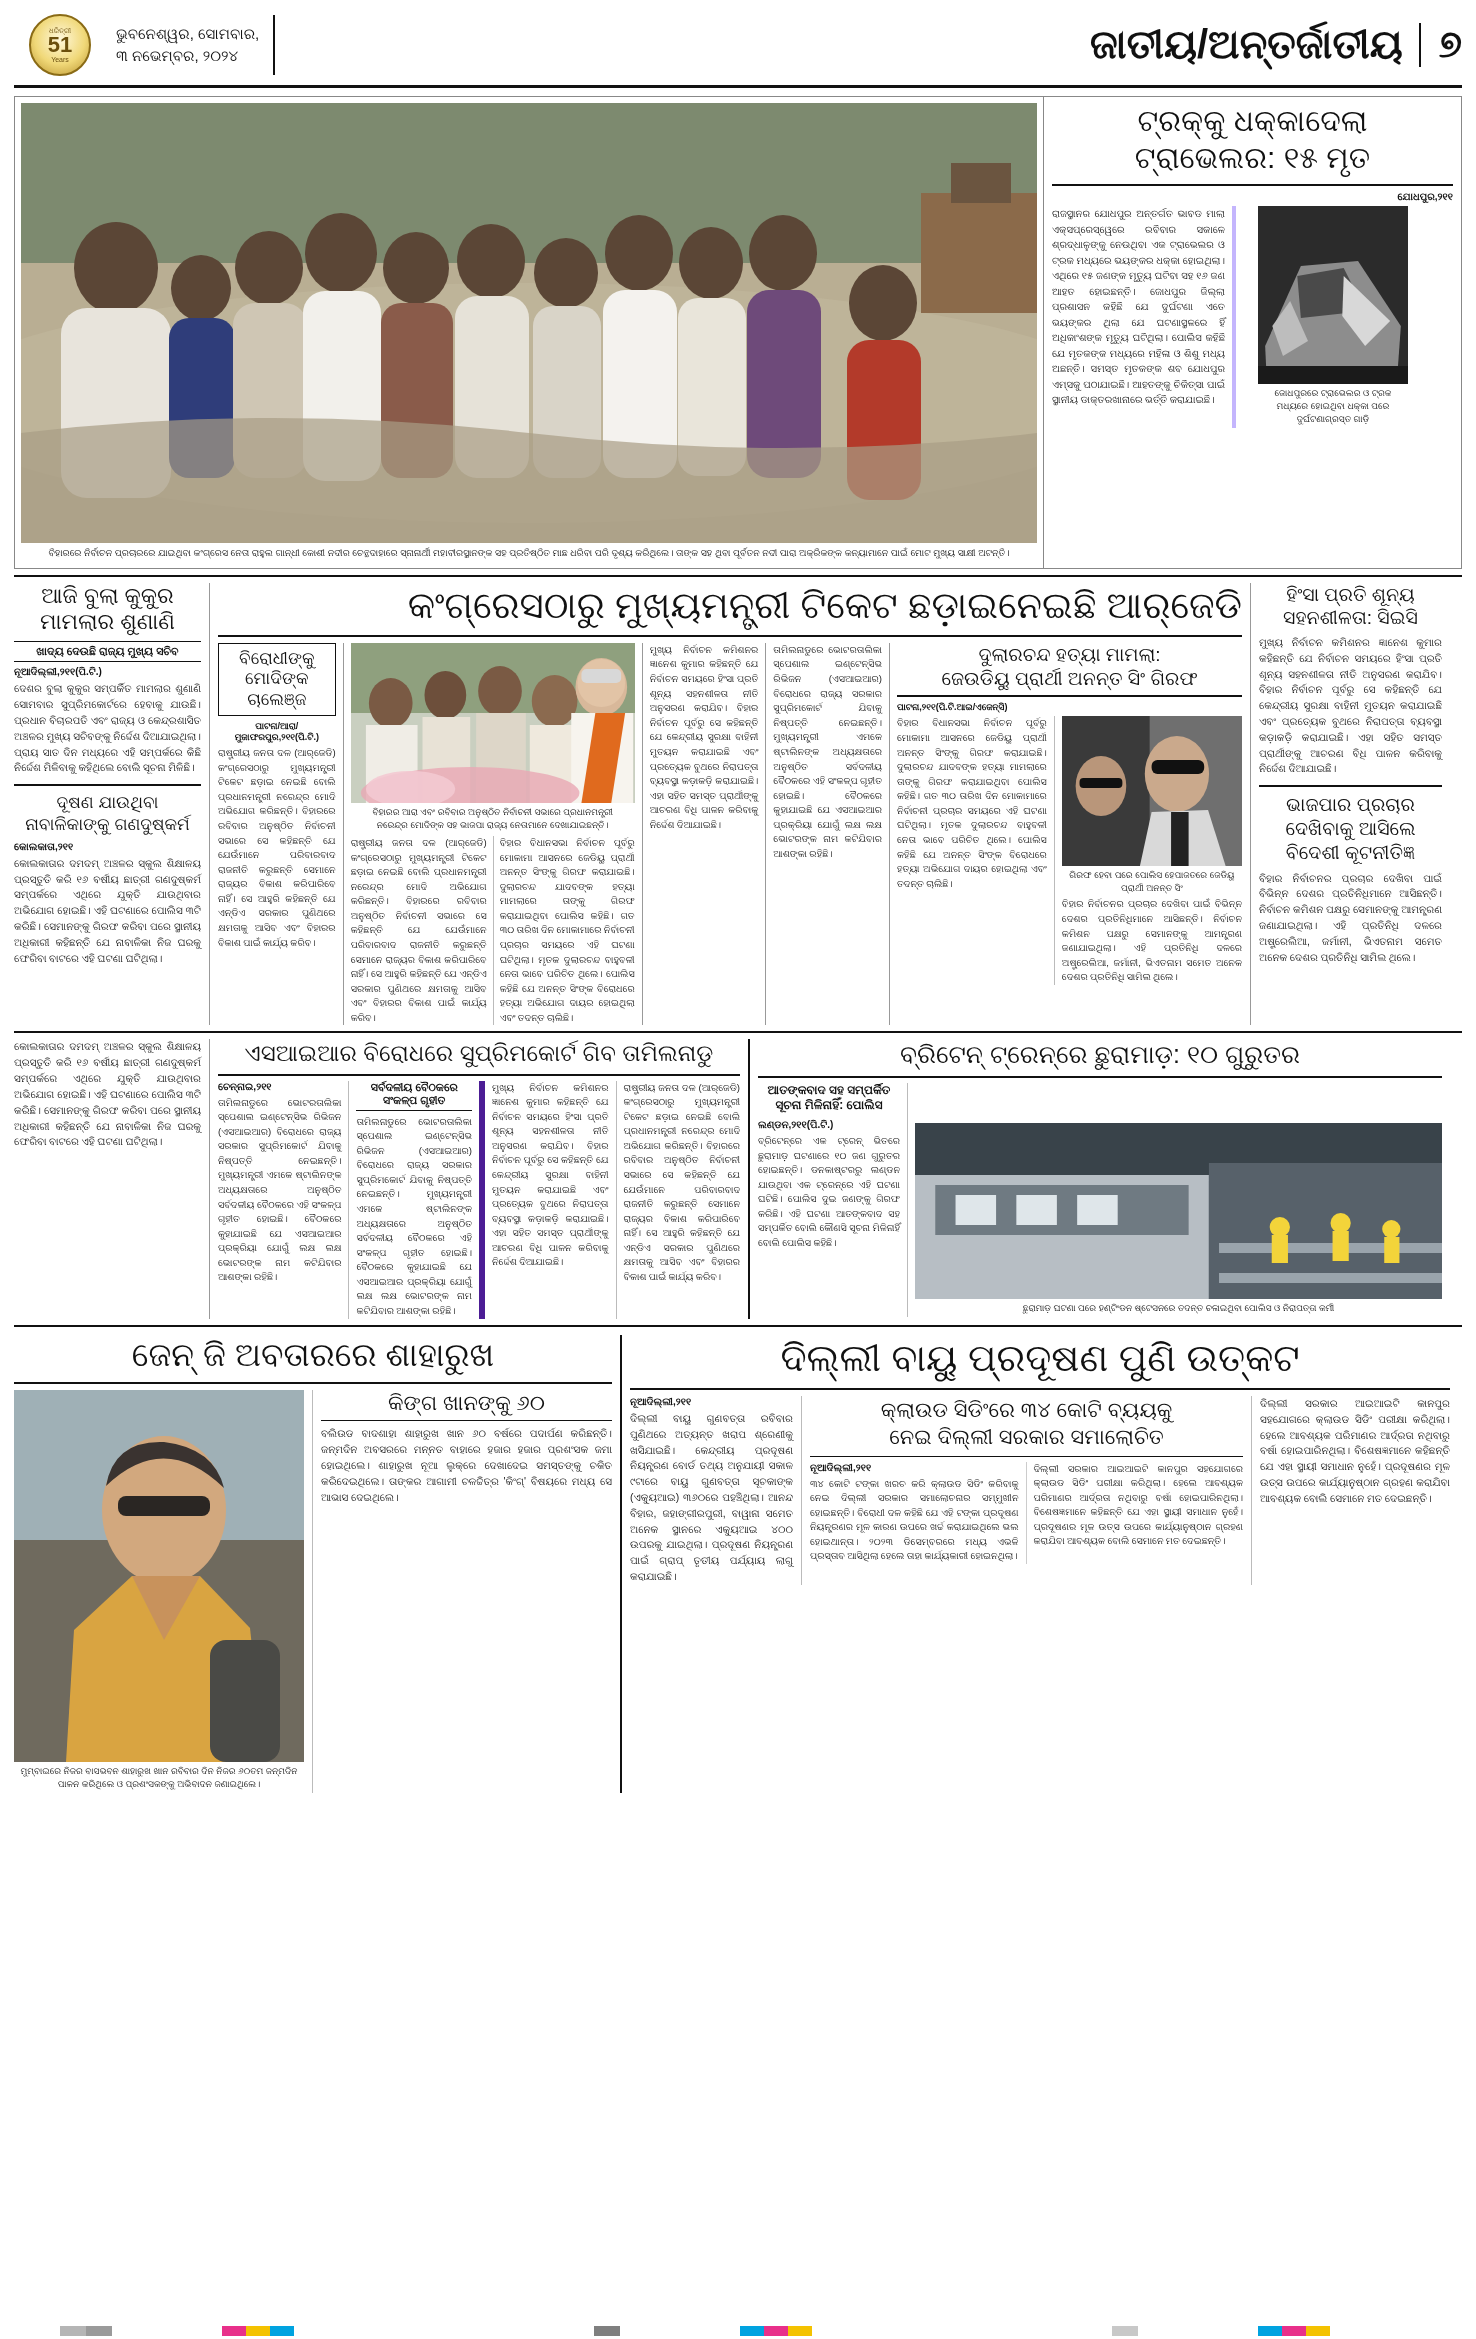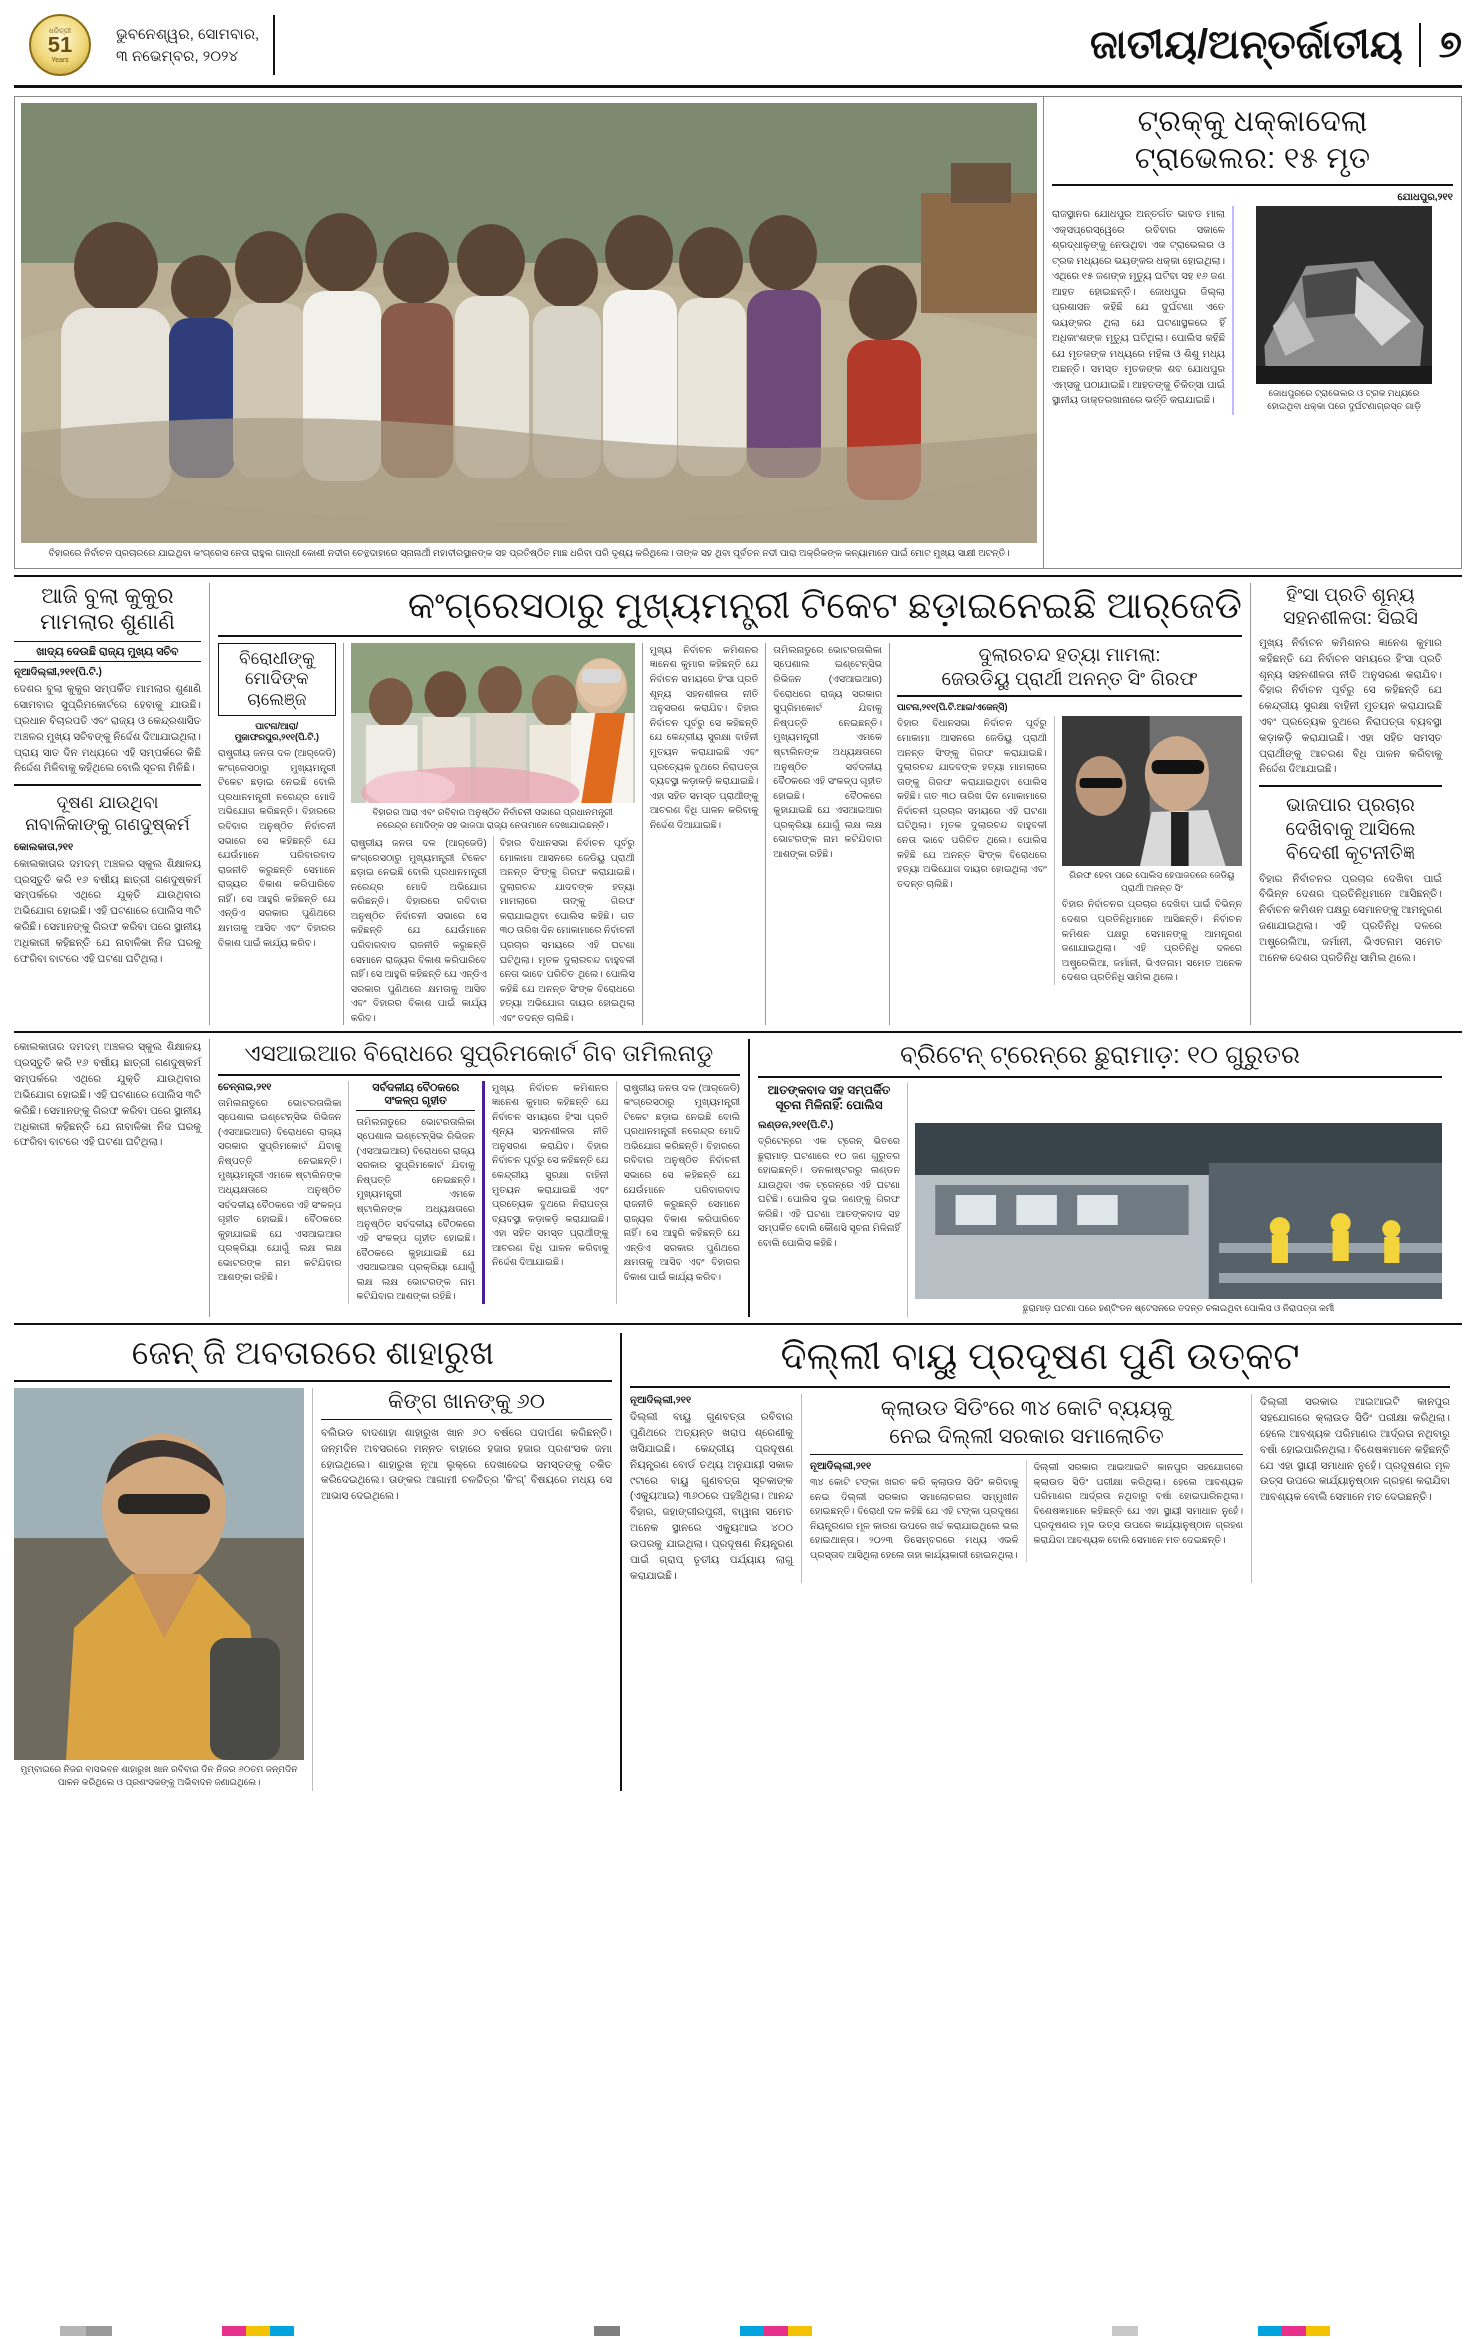--- a/index.html
+++ b/index.html
@@ -161,21 +161,21 @@
     <div style="width:418px; border:1px solid #888; border-left:none; padding:6px 8px;">
       <div class="hl" style="font-size:30px; text-align:center; border-bottom:2px solid #111; padding-bottom:8px;">
         <div>ଟ୍ରକ୍‌କୁ ଧକ୍କାଦେଲା</div>
         <div>ଟ୍ରାଭେଲର: ୧୫ ମୃତ</div>
       </div>
       <div class="dateline" style="text-align:right; margin-top:5px;">ଯୋଧପୁର,୨୧୧</div>
       <div class="row" style="margin-top:2px;">
         <div style="width:180px; padding-right:7px;">
           <div class="body-text" style="font-size:10px; line-height:1.55;">ରାଜସ୍ଥାନର ଯୋଧପୁର ଅନ୍ତର୍ଗତ ଭାବଡ ମାଲା ଏକ୍ସପ୍ରେସ୍‌ୱେରେ ରବିବାର ସକାଳେ ଶ୍ରଦ୍ଧାଳୁଙ୍କୁ ନେଉଥିବା ଏକ ଟ୍ରାଭେଲର ଓ ଟ୍ରକ ମଧ୍ୟରେ ଭୟଙ୍କର ଧକ୍କା ହୋଇଥିଲା। ଏଥିରେ ୧୫ ଜଣଙ୍କ ମୃତ୍ୟୁ ଘଟିବା ସହ ୧୬ ଜଣ ଆହତ ହୋଇଛନ୍ତି। ଜୋଧପୁର ଜିଲ୍ଲା ପ୍ରଶାସନ କହିଛି ଯେ ଦୁର୍ଘଟଣା ଏତେ ଭୟଙ୍କର ଥିଲା ଯେ ଘଟଣାସ୍ଥଳରେ ହିଁ ଅଧିକାଂଶଙ୍କ ମୃତ୍ୟୁ ଘଟିଥିଲା। ପୋଲିସ କହିଛି ଯେ ମୃତକଙ୍କ ମଧ୍ୟରେ ମହିଳା ଓ ଶିଶୁ ମଧ୍ୟ ଅଛନ୍ତି। ସମସ୍ତ ମୃତକଙ୍କ ଶବ ଯୋଧପୁର ଏମ୍ସକୁ ପଠାଯାଇଛି। ଆହତଙ୍କୁ ଚିକିତ୍ସା ପାଇଁ ସ୍ଥାନୀୟ ଡାକ୍ତରଖାନାରେ ଭର୍ତ୍ତି କରାଯାଇଛି।</div>
         </div>
-        <div style="width:200px; border-left:2px solid #c4b5fd; padding-left:22px;">
+        <div style="width:176px; border-left:4px solid #c4b5fd; padding-left:22px;">
           <div class="photo photo-wreck" style="height:178px;">
             <svg width="100%" height="100%" viewBox="0 0 210 178" preserveAspectRatio="none">
               <rect width="210" height="178" fill="#2b2b2b"></rect>
               <polygon points="10,140 60,60 140,55 200,120 195,170 12,170" fill="#8d8d8d"></polygon>
               <polygon points="55,70 120,62 150,105 60,112" fill="#4a4a4a"></polygon>
               <polygon points="120,70 185,115 150,140 118,110" fill="#d8d8d8"></polygon>
               <rect x="0" y="160" width="210" height="18" fill="#1a1a1a"></rect>
               <polygon points="20,120 45,95 70,135 35,150" fill="#bdbdbd"></polygon>
             </svg>
           </div>
@@ -317,21 +317,21 @@
       <div class="body-text">କୋଲକାତାର ଦମଦମ୍ ଅଞ୍ଚଳର ସ୍କୁଲ ଶିକ୍ଷାଳୟ ପ୍ରସ୍ତୁତି କରି ୧୬ ବର୍ଷୀୟ ଛାତ୍ରୀ ଗଣଦୁଷ୍କର୍ମ ସମ୍ପର୍କରେ ଏଥିରେ ଯୁକ୍ତି ଯାଉଥିବାର ଅଭିଯୋଗ ହୋଇଛି। ଏହି ଘଟଣାରେ ପୋଲିସ ୩ଟି କରିଛି। ସେମାନଙ୍କୁ ଗିରଫ କରିବା ପରେ ସ୍ଥାନୀୟ ଅଧିକାରୀ କହିଛନ୍ତି ଯେ ନାବାଳିକା ନିଜ ଘରକୁ ଫେରିବା ବାଟରେ ଏହି ଘଟଣା ଘଟିଥିଲା।</div>
     </div>
 
     <div style="width:540px; padding:0 8px; border-right:2px solid #111;">
       <div class="hl" style="font-size:23px; text-align:center; border-bottom:2px solid #111; padding-bottom:6px;">ଏସଆଇଆର ବିରୋଧରେ ସୁପ୍ରିମକୋର୍ଟ ଗିବ ତାମିଲନାଡୁ</div>
       <div class="row" style="margin-top:5px;">
         <div style="width:132px; padding-right:7px; border-right:1px solid #bbb;">
           <div class="dateline">ଚେନ୍ନାଇ,୨୧୧</div>
           <div class="body-text" style="font-size:9.6px;">ତାମିଲନାଡୁରେ ଭୋଟରତାଲିକା ସ୍ପେଶାଲ ଇଣ୍ଟେନ୍‌ସିଭ ରିଭିଜନ (ଏସଆଇଆର) ବିରୋଧରେ ରାଜ୍ୟ ସରକାର ସୁପ୍ରିମକୋର୍ଟ ଯିବାକୁ ନିଷ୍ପତ୍ତି ନେଇଛନ୍ତି। ମୁଖ୍ୟମନ୍ତ୍ରୀ ଏମକେ ଷ୍ଟାଲିନଙ୍କ ଅଧ୍ୟକ୍ଷତାରେ ଅନୁଷ୍ଠିତ ସର୍ବଦଳୀୟ ବୈଠକରେ ଏହି ସଂକଳ୍ପ ଗୃହୀତ ହୋଇଛି। ବୈଠକରେ କୁହାଯାଇଛି ଯେ ଏସଆଇଆର ପ୍ରକ୍ରିୟା ଯୋଗୁଁ ଲକ୍ଷ ଲକ୍ଷ ଭୋଟରଙ୍କ ନାମ କଟିଯିବାର ଆଶଙ୍କା ରହିଛି।</div>
         </div>
-        <div style="width:136px; padding:0 7px; border-right:3px solid #4c1d95;">
+        <div style="width:136px; padding:0 7px; border-right:6px solid #4c1d95;">
           <div style="font-size:11px; font-weight:bold; text-align:center; border-bottom:1px solid #111; padding-bottom:3px; margin-bottom:4px;">ସର୍ବଦଳୀୟ ବୈଠକରେ ସଂକଳ୍ପ ଗୃହୀତ</div>
           <div class="body-text" style="font-size:9.6px;">ତାମିଲନାଡୁରେ ଭୋଟରତାଲିକା ସ୍ପେଶାଲ ଇଣ୍ଟେନ୍‌ସିଭ ରିଭିଜନ (ଏସଆଇଆର) ବିରୋଧରେ ରାଜ୍ୟ ସରକାର ସୁପ୍ରିମକୋର୍ଟ ଯିବାକୁ ନିଷ୍ପତ୍ତି ନେଇଛନ୍ତି। ମୁଖ୍ୟମନ୍ତ୍ରୀ ଏମକେ ଷ୍ଟାଲିନଙ୍କ ଅଧ୍ୟକ୍ଷତାରେ ଅନୁଷ୍ଠିତ ସର୍ବଦଳୀୟ ବୈଠକରେ ଏହି ସଂକଳ୍ପ ଗୃହୀତ ହୋଇଛି। ବୈଠକରେ କୁହାଯାଇଛି ଯେ ଏସଆଇଆର ପ୍ରକ୍ରିୟା ଯୋଗୁଁ ଲକ୍ଷ ଲକ୍ଷ ଭୋଟରଙ୍କ ନାମ କଟିଯିବାର ଆଶଙ୍କା ରହିଛି।</div>
         </div>
         <div style="width:132px; padding:0 7px; border-right:1px solid #bbb;">
           <div class="body-text" style="font-size:9.6px;">ମୁଖ୍ୟ ନିର୍ବାଚନ କମିଶନର ଜ୍ଞାନେଶ କୁମାର କହିଛନ୍ତି ଯେ ନିର୍ବାଚନ ସମୟରେ ହିଂସା ପ୍ରତି ଶୂନ୍ୟ ସହନଶୀଳତା ନୀତି ଅନୁସରଣ କରାଯିବ। ବିହାର ନିର୍ବାଚନ ପୂର୍ବରୁ ସେ କହିଛନ୍ତି ଯେ କେନ୍ଦ୍ରୀୟ ସୁରକ୍ଷା ବାହିନୀ ମୁତୟନ କରାଯାଇଛି ଏବଂ ପ୍ରତ୍ୟେକ ବୁଥରେ ନିରାପତ୍ତା ବ୍ୟବସ୍ଥା କଡ଼ାକଡ଼ି କରାଯାଇଛି। ଏହା ସହିତ ସମସ୍ତ ପ୍ରାର୍ଥୀଙ୍କୁ ଆଚରଣ ବିଧି ପାଳନ କରିବାକୁ ନିର୍ଦ୍ଦେଶ ଦିଆଯାଇଛି।</div>
         </div>
         <div style="width:124px; padding-left:7px;">
           <div class="body-text" style="font-size:9.6px;">ରାଷ୍ଟ୍ରୀୟ ଜନତା ଦଳ (ଆର୍‌ଜେଡି) କଂଗ୍ରେସଠାରୁ ମୁଖ୍ୟମନ୍ତ୍ରୀ ଟିକେଟ ଛଡ଼ାଇ ନେଇଛି ବୋଲି ପ୍ରଧାନମନ୍ତ୍ରୀ ନରେନ୍ଦ୍ର ମୋଦି ଅଭିଯୋଗ କରିଛନ୍ତି। ବିହାରରେ ରବିବାର ଅନୁଷ୍ଠିତ ନିର୍ବାଚନୀ ସଭାରେ ସେ କହିଛନ୍ତି ଯେ ଯେଉଁମାନେ ପରିବାରବାଦ ରାଜନୀତି କରୁଛନ୍ତି ସେମାନେ ରାଜ୍ୟର ବିକାଶ କରିପାରିବେ ନାହିଁ। ସେ ଆହୁରି କହିଛନ୍ତି ଯେ ଏନ୍‌ଡିଏ ସରକାର ପୁଣିଥରେ କ୍ଷମତାକୁ ଆସିବ ଏବଂ ବିହାରର ବିକାଶ ପାଇଁ କାର୍ଯ୍ୟ କରିବ।</div>
         </div>
       </div>

